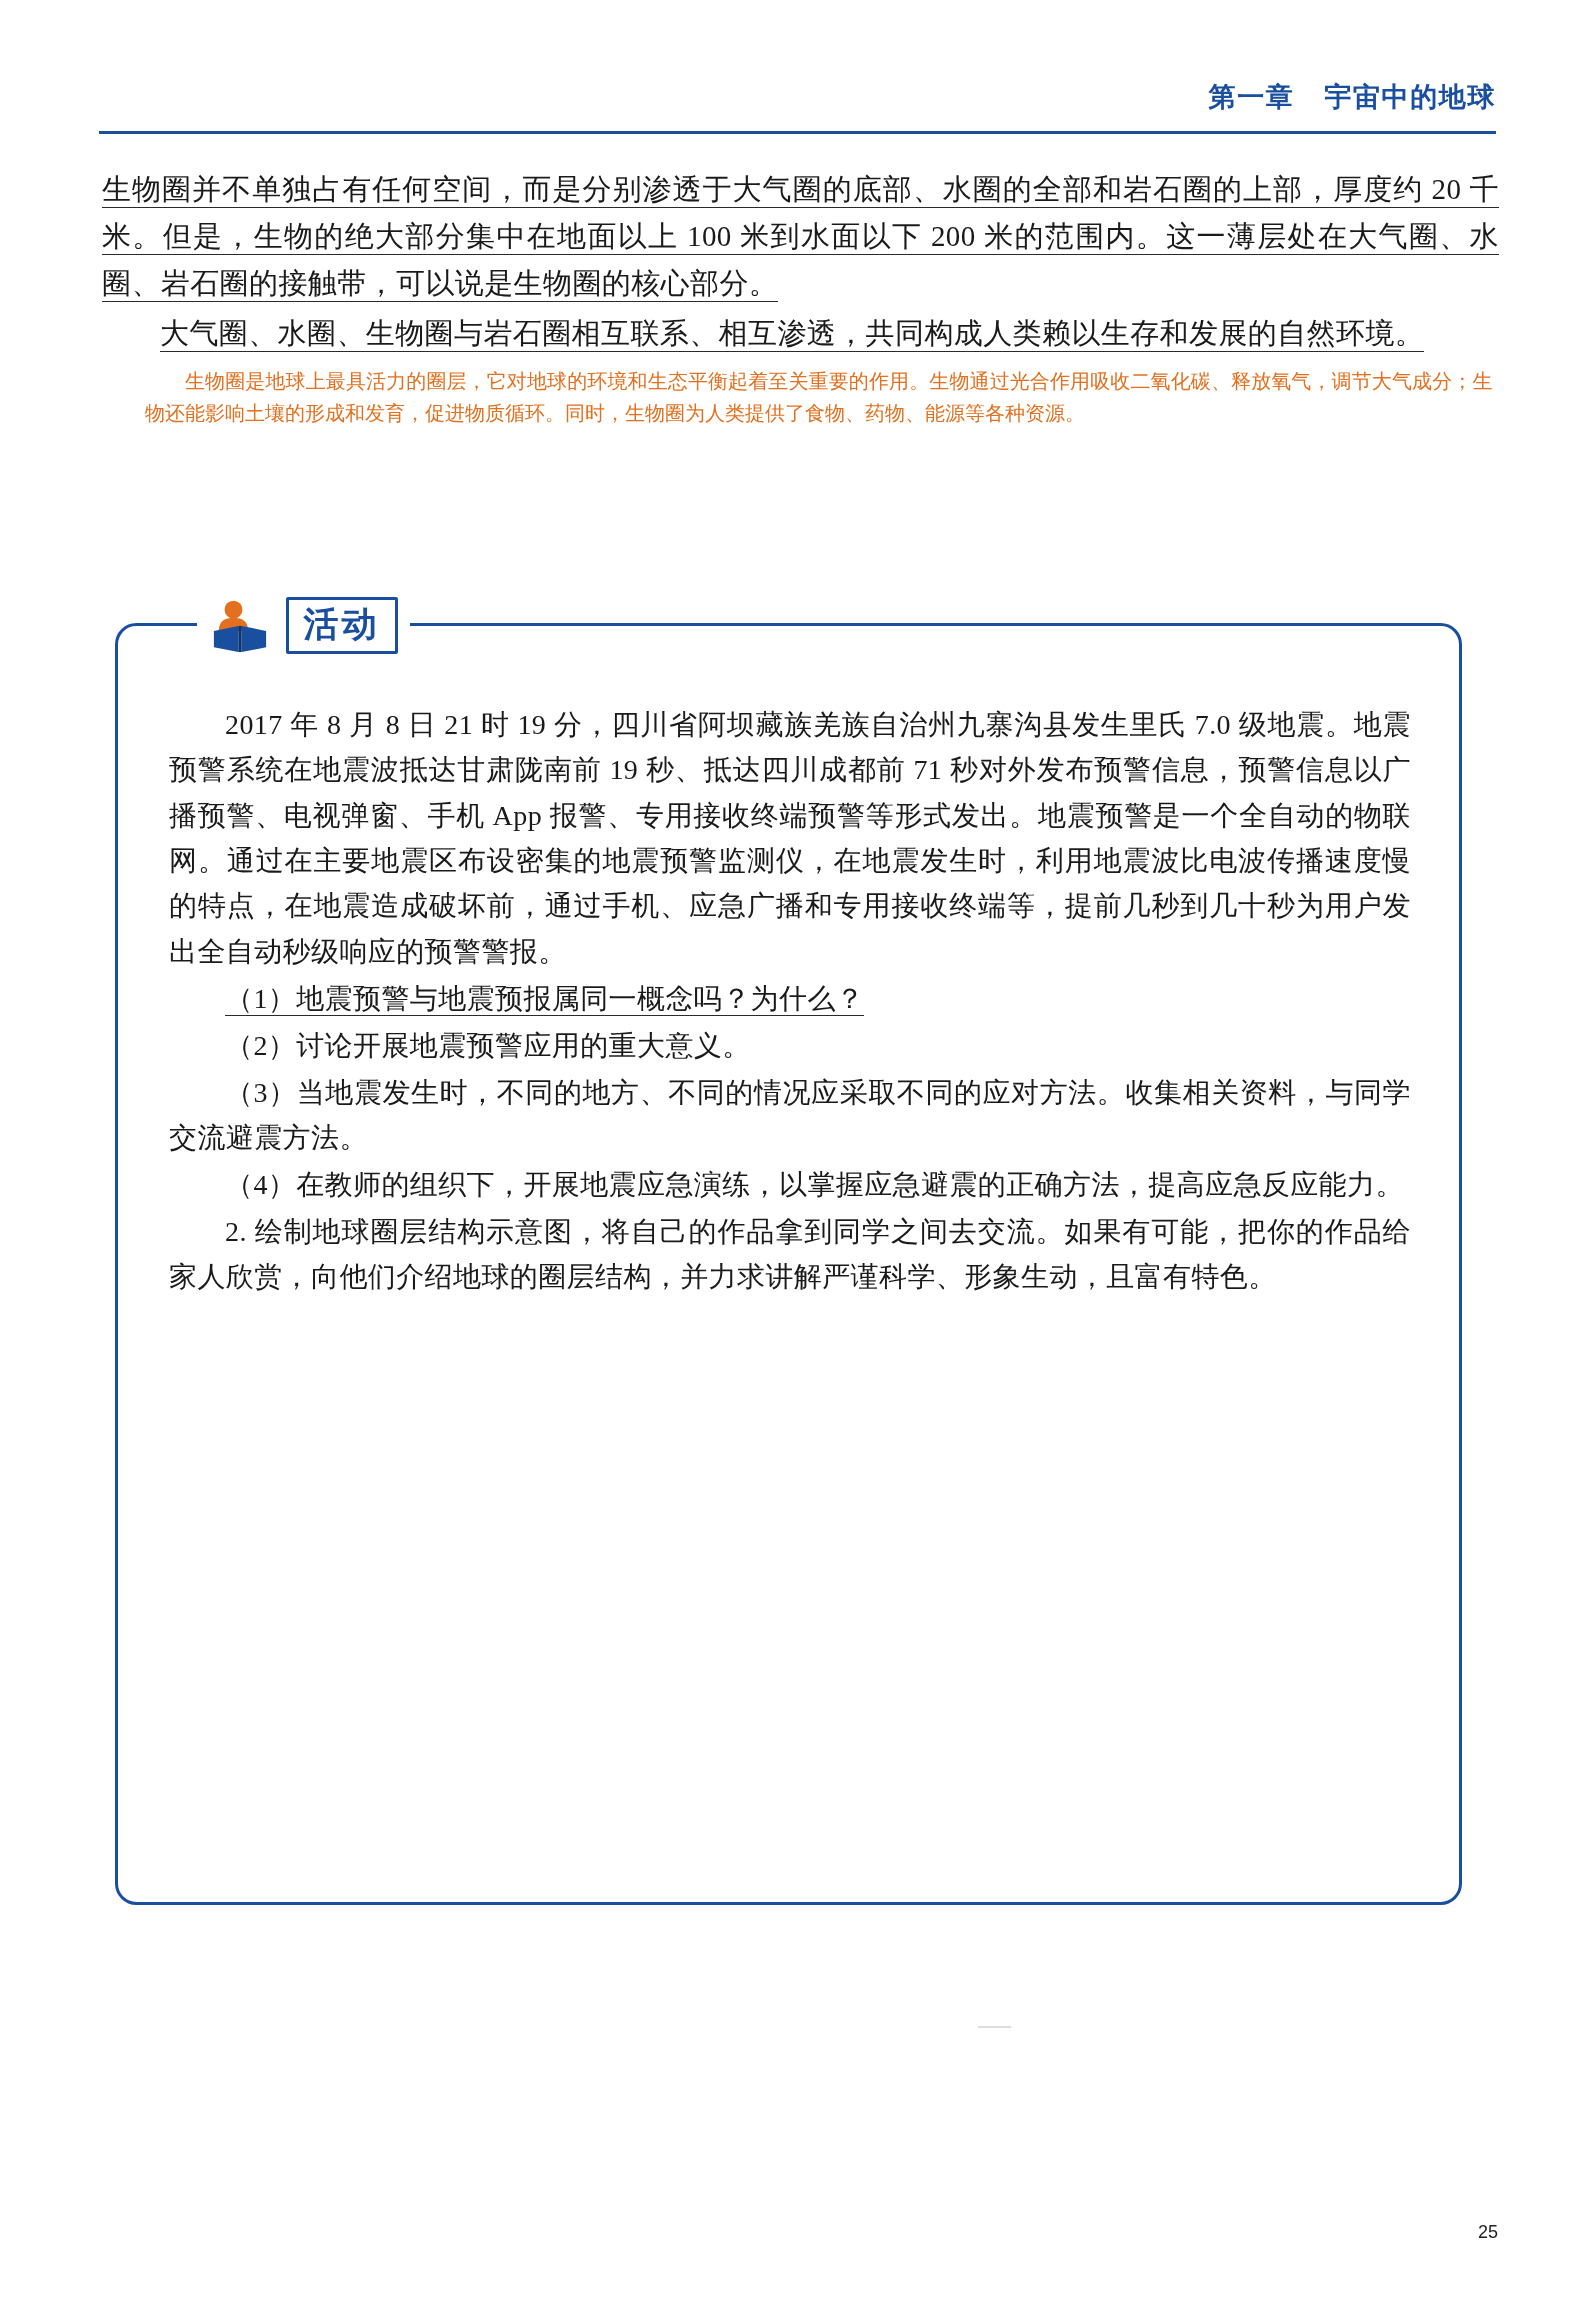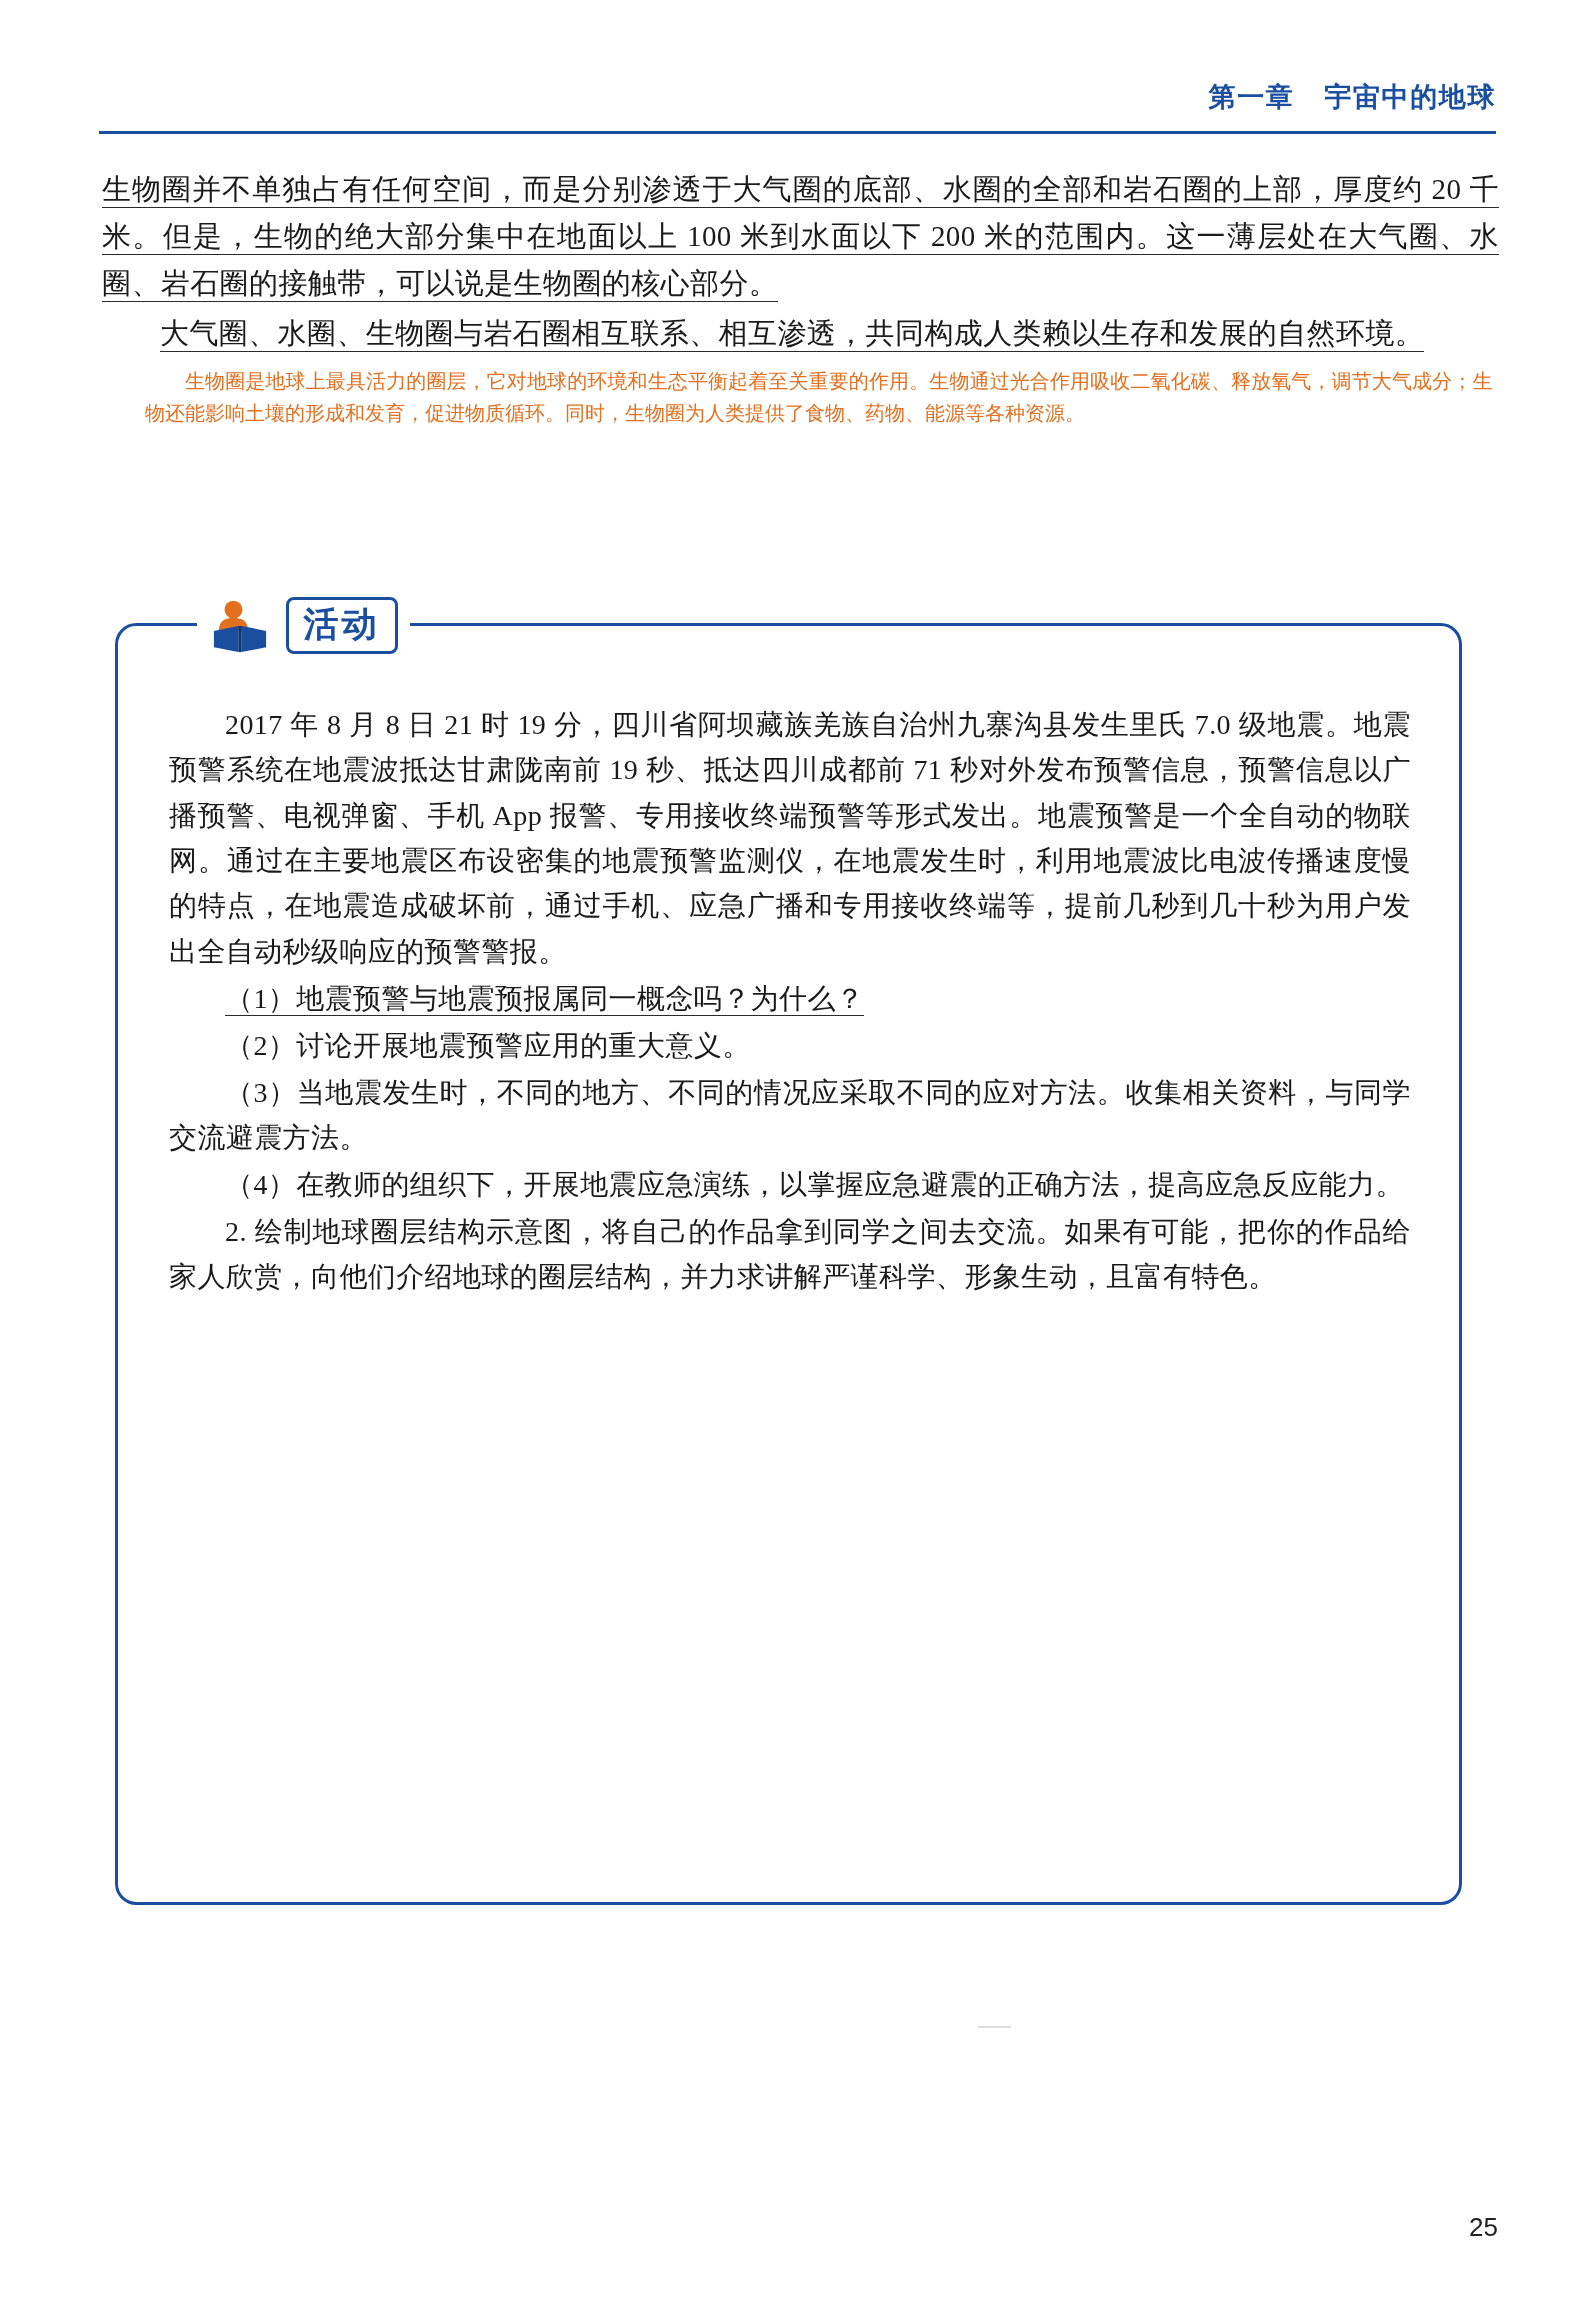--- a/index.html
+++ b/index.html
@@ -111,21 +111,21 @@
     height: 69px;
   }
   .act-icon {
     width: 62px;
     height: 62px;
     margin-right: 15px;
     position: relative;
   }
   .act-label {
     border: 3.3px solid #1a4fa0;
-    border-radius: 8px;
+    border-radius: 2px;
     color: #1a4fa0;
     font-family: "Liberation Sans", "DejaVu Sans", sans-serif;
     font-weight: bold;
     font-size: 35px;
     padding: 3.3px 15px 6.6px 15px;
     line-height: 1.15;
     background: #ffffff;
     letter-spacing: 3.3px;
     text-align: center;
   }
@@ -146,21 +146,21 @@
   }
   .item-indent {
     text-indent: 2em;
   }
 
   
   .pageno {
     position: absolute;
     right: 97px;
     bottom: 76px;
-    font-size: 26px;
+    font-size: 18px;
     color: #222;
     font-family: "Liberation Sans", "DejaVu Sans", sans-serif;
   }
 
   
   .hairline {
     position: absolute;
     left: 978px;
     top: 2026px;
     width: 33px;

